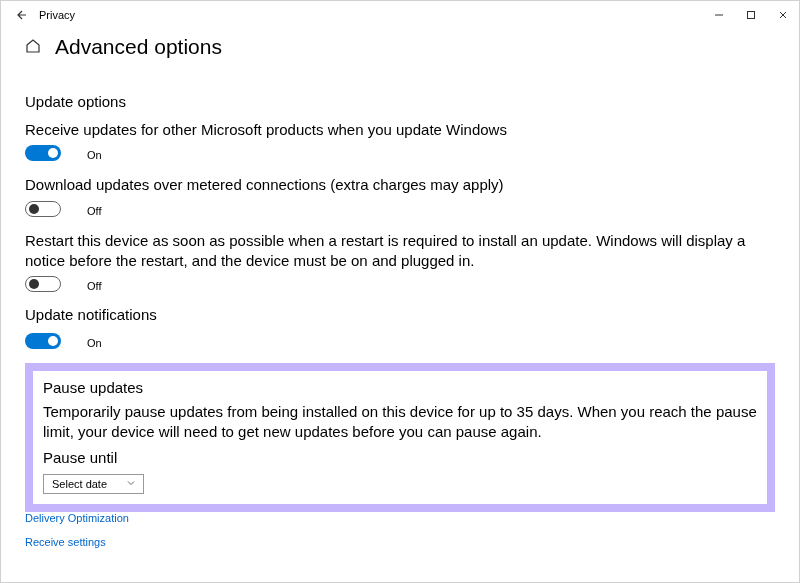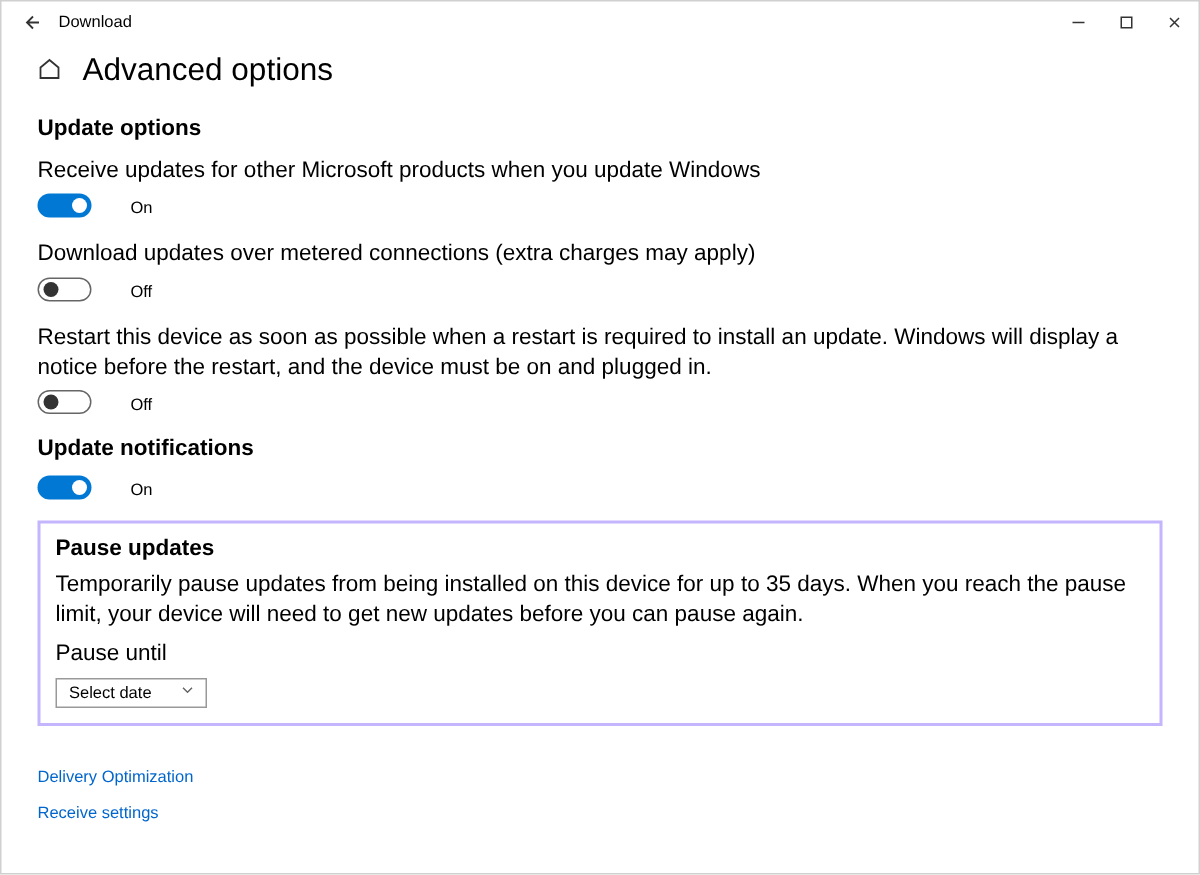--- a/index.html
+++ b/index.html
@@ -52,34 +52,34 @@
       justify-content: center;
       color: #333;
     }
     .content {
       padding: 6px 24px 0 24px;
     }
     .header {
       display: flex;
       align-items: center;
       gap: 14px;
-      margin-bottom: 18px;
+      margin-bottom: 34px;
     }
     .home-icon {
       font-size: 14px;
       color: #333;
     }
     .page-title {
       font-size: 21px;
       font-weight: 400;
       color: #000;
     }
     .section-title {
       font-size: 15px;
-      font-weight: 700;
+      font-weight: 400;
       color: #000;
       margin-bottom: 10px;
     }
     .option-text {
       font-size: 15px;
       color: #000;
       margin-bottom: 5px;
       line-height: 1.35;
     }
     .toggle-row {
@@ -119,24 +119,24 @@
       left: 3px;
     }
     .toggle-label {
       font-size: 11px;
       color: #000;
     }
     .section-gap {
       margin-top: 8px;
     }
     .highlight-box {
-      border: 2px solid #c4b5fd;
+      border: 8px solid #c4b5fd;
       padding: 8px 10px 10px 10px;
       margin-top: 4px;
-      margin-bottom: 28px;
+      margin-bottom: 0;
     }
     .select-box {
       display: inline-flex;
       align-items: center;
       gap: 20px;
       border: 1px solid #999;
       padding: 3px 8px;
       font-size: 11px;
       margin-top: 2px;
       cursor: default;
@@ -155,21 +155,21 @@
   </style>
 </head>
 <body>
 
 <div class="titlebar">
   <div class="back-btn">
     <svg width="12" height="12" viewBox="0 0 12 12">
       <path d="M7 2 L3 6 L7 10 M3 6 L11 6" stroke="#333" stroke-width="1.2" fill="none"></path>
     </svg>
   </div>
-  <div class="title">Download</div>
+  <div class="title">Privacy</div>
   <div class="window-controls">
     <div class="win-btn">
       <svg width="10" height="10" viewBox="0 0 10 10">
           <path d="M1 5 L9 5" stroke="#333" stroke-width="1"></path>
         </svg>
     </div>
     <div class="win-btn">
       <svg width="10" height="10" viewBox="0 0 10 10">
           <rect x="1.5" y="1.5" width="7" height="7" stroke="#333" stroke-width="1" fill="none"></rect>
         </svg>

